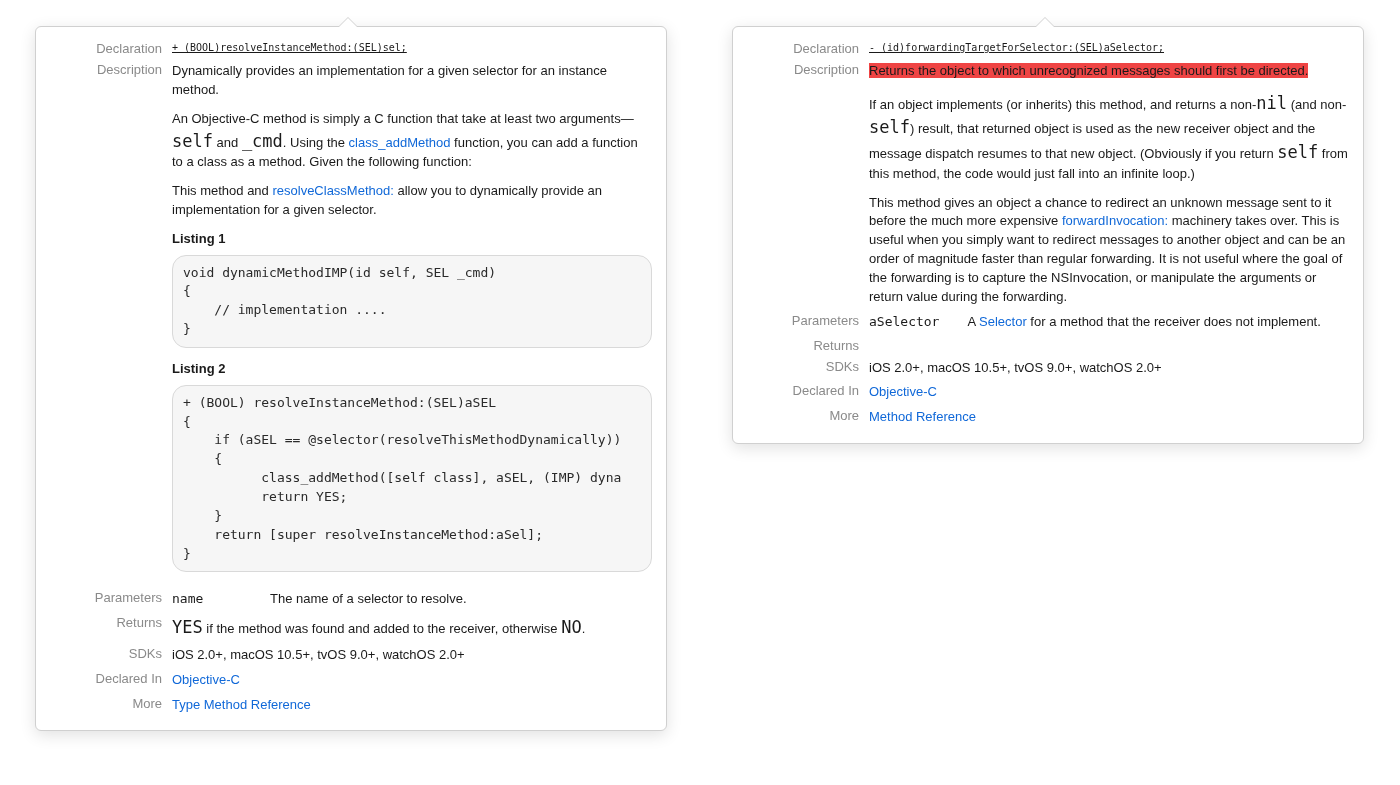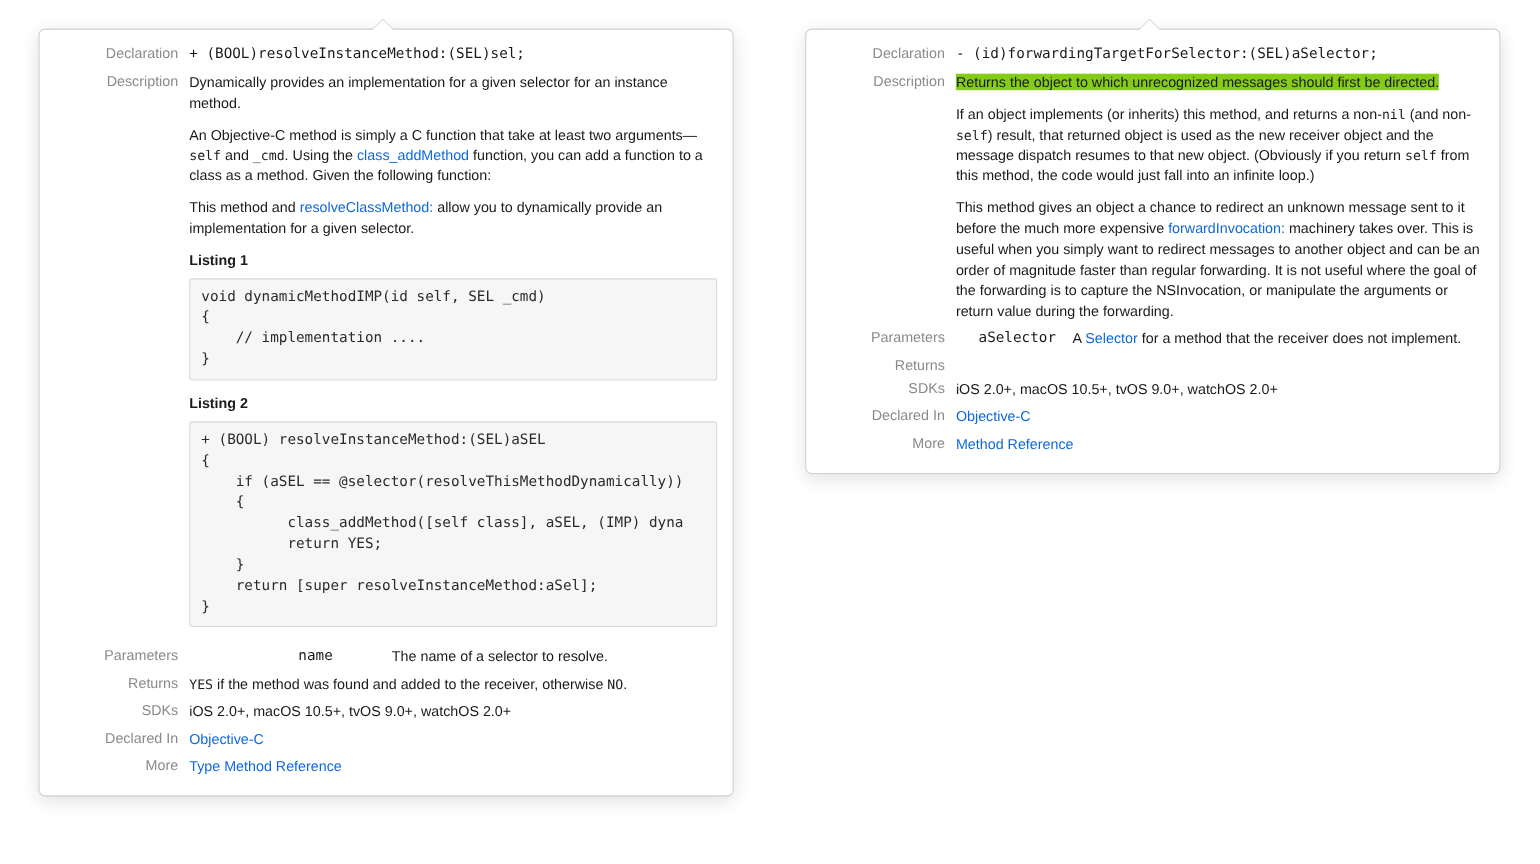--- a/index.html
+++ b/index.html
@@ -63,59 +63,58 @@
     flex: 1 1 auto;
     font-size: 13px;
     line-height: 1.45;
   }
   .value p { margin: 0 0 10px 0; }
   .value p:last-child { margin-bottom: 0; }
 
   .mono, code, pre {
     font-family: "SF Mono", Menlo, Monaco, Consolas, monospace;
   }
-  .siginline { font-size: 13px; }
+  .siginline { font-size: 10px; text-decoration: underline; }
   code.inline {
     font-family: "SF Mono", Menlo, Monaco, Consolas, monospace;
-    font-size: 12px;
+    font-size: 17px;
     margin-top: 28px;
   }
 
   a.link { color: #1068d8; text-decoration: none; cursor: pointer; }
 
   .listing-title {
     font-weight: 600;
     margin: 4px 0 6px 0;
   }
   pre.codebox {
     margin: 0 0 12px 0;
     background: #f6f6f6;
     border: 1px solid #d9d9d9;
-    border-radius: 3px;
+    border-radius: 14px;
     padding: 8px 10px;
     font-size: 13px;
     line-height: 1.45;
     color: #2a2a2a;
     white-space: pre;
     overflow: hidden;
   }
 
   
   .param-row {
     display: flex;
-    gap: 15px;
-    justify-content: center;
+    gap: 28px;
   }
   .param-name {
     font-family: "SF Mono", Menlo, Monaco, Consolas, monospace;
     min-width: 70px;
   }
 
   .hl {
-    background: #84cc16;
+    background: #ef4444;
     text-align: center;
   }
 </style>
 </head>
 <body>
 
 <div class="stage">
 
   <div class="popover pop-left">
 

